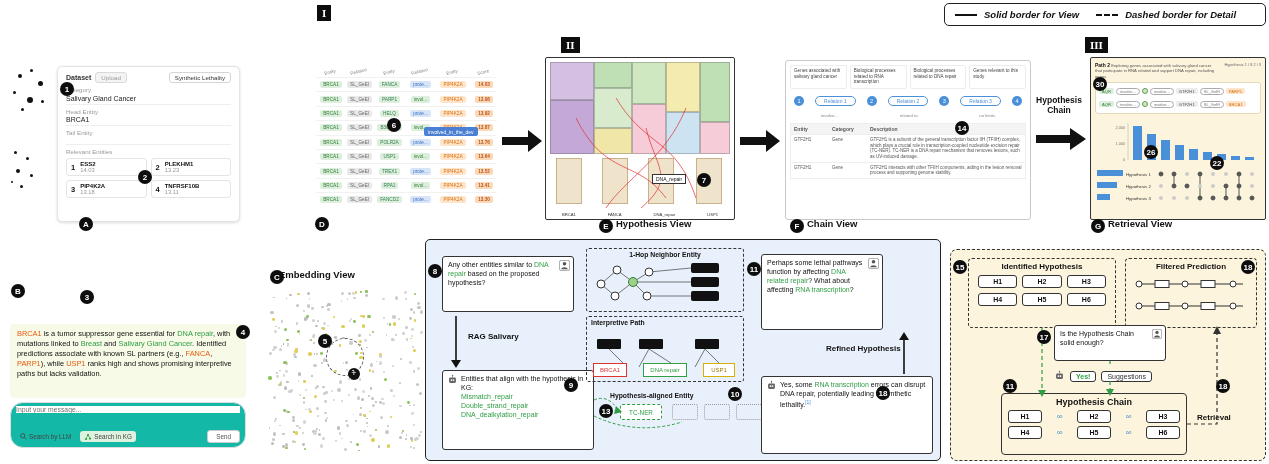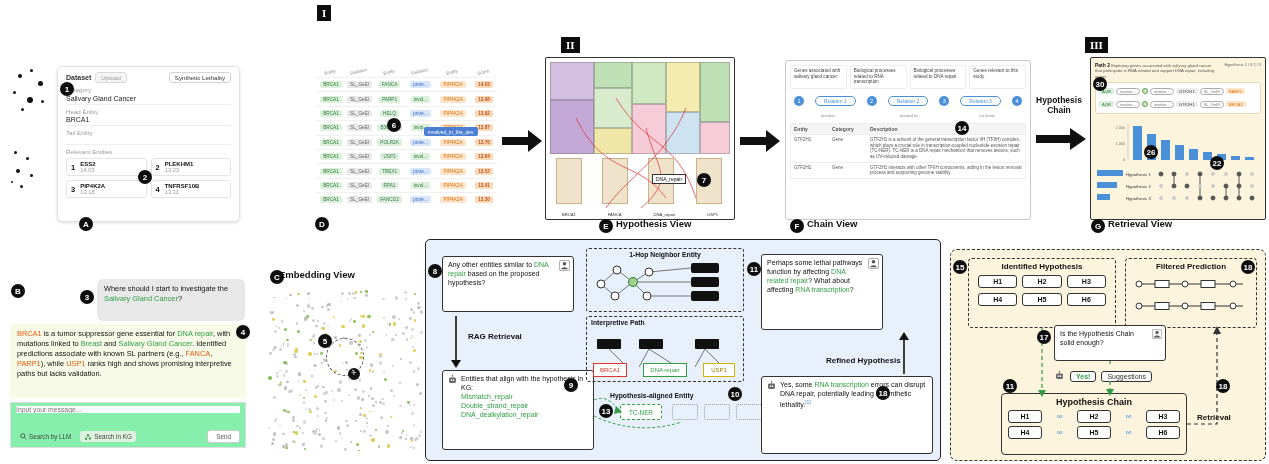--- a/index.html
+++ b/index.html
@@ -30,21 +30,21 @@
   .sel{border:1px solid #d5d5d5;border-radius:3px;background:#fff;font-size:6.2px;padding:1px 5px;color:#333;margin-left:auto}
   .egrid{display:grid;grid-template-columns:1fr 1fr;gap:4px;margin-top:3px}
   .ecell{border:1px solid #e4e4e4;border-radius:3px;padding:2px 4px;display:flex;gap:5px;align-items:center}
   .ecell .rank{font-weight:700;font-size:7.5px}
   .ecol{display:flex;flex-direction:column}
   .ecell .nm{font-size:6px;font-weight:700;white-space:nowrap}
   .ecell .sc{font-size:5.8px;color:#999}
   
   .bubble{left:97px;top:279px;width:148px;height:42px;background:#e8e8e8;border-radius:6px;padding:5px 7px;font-size:7.4px;line-height:1.3}
   .answer{left:10px;top:324px;width:236px;height:74px;background:#f6fae6;border-radius:4px;padding:5px 7px;font-size:7.4px;line-height:1.34}
-  .chatin{left:10px;top:402px;width:236px;height:46px;border:1px solid #ddd;border-radius:0;background:#86efac;padding:3px 5px;display:flex;flex-direction:column;justify-content:space-between}
+  .chatin{left:10px;top:402px;width:236px;height:46px;border:1px solid #ddd;border-radius:13px;background:#14b8a6;padding:3px 5px;display:flex;flex-direction:column;justify-content:space-between}
   .chatin input{border:none;outline:none;font-size:6.8px;color:#333;width:100%;font-family:inherit}
   .chatrow{display:flex;align-items:center;gap:5px;padding-bottom:1px}
   .tool{display:flex;align-items:center;gap:2px;font-size:6.3px;color:#444;padding:1.5px 4px;border-radius:3px}
   .tool.kg{background:#dff1df}
   .send{margin-left:auto;border:1px solid #ccc;border-radius:3px;font-size:6.3px;padding:2px 8px;color:#555;background:#fff}
   
   .scatter{left:268px;top:288px;width:158px;height:170px}
   .scatter i{position:absolute;border-radius:50%;display:block}
   .selcirc{position:absolute;left:58px;top:50px;width:38px;height:38px;border:1.5px dashed #555;border-radius:50%}
   .plusbtn{position:absolute;left:80px;top:80px;width:12px;height:12px;border-radius:50%;background:#111;color:#fff;font-size:9px;line-height:11px;text-align:center}
@@ -124,20 +124,26 @@
   .chlink{color:#4a90d9;font-size:8px;line-height:1}
   .yesrow{position:absolute;display:flex;align-items:center;gap:5px}
   .yeschip{border:1px solid #333;border-radius:3px;padding:1px 5px;font-size:7px;font-weight:700;color:#2f9e44;background:#fff}
   .sugchip{border:1px solid #333;border-radius:3px;padding:1px 5px;font-size:7px;color:#333;background:#fff}
 </style>
 </head>
 <body>
 
 <div id="stage">
 
+  <div class="legend abs">
+    <span class="line"></span>
+    <span>Solid border for View</span>
+    <span class="dline" style="margin-left:10px"></span>
+    <span>Dashed border for Detail</span>
+  </div>
 
   <div class="roman" style="left:317px;top:5px">I</div>
   <div class="roman" style="left:561px;top:37px">II</div>
   <div class="roman" style="left:1085px;top:37px">III</div>
 
   <div>
     <span class="kgdot" style="left:18px;top:74px;width:4px;height:4px"></span>
     <span class="kgdot" style="left:30px;top:69px;width:3px;height:3px"></span>
     <span class="kgdot" style="left:38px;top:81px;width:5px;height:5px"></span>
     <span class="kgdot" style="left:13px;top:91px;width:3px;height:3px"></span>
@@ -194,21 +200,20 @@
         <div class="ecell">
           <span class="rank">4</span>
           <span class="ecol">
             <span class="nm">TNFRSF10B</span>
             <span class="sc">13.11</span>
           </span>
         </div>
       </div>
   </div>
 
-  <div class="bubble abs"><span>Where should I start to investigate the </span><span class="c-green">Salivary Gland Cancer</span><span>?</span></div>
   <div class="answer abs"><span class="c-orange">BRCA1</span><span> is a tumor suppressor gene essential for </span><span class="c-green">DNA repair</span><span>, with mutations linked to </span><span class="c-green">Breast</span><span> and </span><span class="c-green">Salivary Gland Cancer</span><span>. Identified predictions associate with known SL partners (e.g., </span><span class="c-orange">FANCA</span><span>, </span><span class="c-orange">PARP1</span><span>), while </span><span class="c-orange">USP1</span><span> ranks high and shows promising interpretive paths but lacks validation.</span></div>
   <div class="chatin abs">
     <input placeholder="Input your message..." style="">
     <div class="chatrow">
       <span class="tool">
         <svg width="7" height="7" viewBox="0 0 10 10">
             <circle cx="4" cy="4" r="3" fill="none" stroke="#444" stroke-width="1.2"></circle>
             <line x1="6.3" y1="6.3" x2="9" y2="9" stroke="#444" stroke-width="1.2"></line>
           </svg>
         <span>Search by LLM</span>
@@ -929,21 +934,21 @@
             <rect x="0.5" y="0.5" width="15" height="15" rx="3" fill="none" stroke="#777"></rect>
             <circle cx="8" cy="5.5" r="2.6" fill="#555"></circle>
             <path d="M3 13.5 C4 9.5 12 9.5 13 13.5 Z" fill="#555"></path>
           </svg></span>
       <span><span>Any other entities similar to </span><span class="c-green">DNA repair</span><span> based on the proposed hypothesis?</span></span>
     </div>
     <svg class="abs" style="left:24px;top:76px" width="12" height="52">
       <line x1="6" y1="0" x2="6" y2="44" stroke="#111" stroke-width="1.6"></line>
         <polygon points="1,44 11,44 6,52" fill="#111"></polygon>
     </svg>
-    <div class="flowlbl" style="left:42px;top:92px">RAG Retrieval</div>
+    <div class="flowlbl" style="left:42px;top:92px">RAG Salivary</div>
     <div class="qbox" style="left:16px;top:130px;width:152px;height:80px;padding-left:18px">
       <span class="icon-tl"><svg width="11" height="11" viewBox="0 0 16 16">
             <rect x="3" y="5" width="10" height="8" rx="2" fill="#666"></rect>
             <circle cx="6.5" cy="9" r="1.2" fill="#fff"></circle>
             <circle cx="9.5" cy="9" r="1.2" fill="#fff"></circle>
             <line x1="8" y1="2.5" x2="8" y2="5" stroke="#666"></line>
             <circle cx="8" cy="2" r="1" fill="#666"></circle>
           </svg></span>
       <span>Entities that align with the hypothesis in KG:</span>
       <div>
@@ -1003,21 +1008,21 @@
       <polygon points="190,166 196,172 188,174" fill="#2f9e44"></polygon>
     </svg>
     <div class="qbox" style="left:335px;top:14px;width:122px;height:76px;padding-right:16px">
       <span class="icon-tr"><svg width="11" height="11" viewBox="0 0 16 16">
             <rect x="0.5" y="0.5" width="15" height="15" rx="3" fill="none" stroke="#777"></rect>
             <circle cx="8" cy="5.5" r="2.6" fill="#555"></circle>
             <path d="M3 13.5 C4 9.5 12 9.5 13 13.5 Z" fill="#555"></path>
           </svg></span>
       <span><span>Perhaps some lethal pathways function by affecting </span><span class="c-green">DNA related repair</span><span>? What about affecting </span><span class="c-green">RNA transcription</span><span>?</span></span>
     </div>
-    <div class="flowlbl" style="left:400px;top:116px">Refined Hypothesis</div>
+    <div class="flowlbl" style="left:400px;top:104px">Refined Hypothesis</div>
     <svg class="abs" style="left:472px;top:92px" width="12" height="42">
       <line x1="6" y1="42" x2="6" y2="8" stroke="#111" stroke-width="1.6"></line>
         <polygon points="1,8 11,8 6,0" fill="#111"></polygon>
     </svg>
     <div class="qbox" style="left:335px;top:136px;width:172px;height:78px;padding-left:18px">
       <span class="icon-tl"><svg width="11" height="11" viewBox="0 0 16 16">
             <rect x="3" y="5" width="10" height="8" rx="2" fill="#666"></rect>
             <circle cx="6.5" cy="9" r="1.2" fill="#fff"></circle>
             <circle cx="9.5" cy="9" r="1.2" fill="#fff"></circle>
             <line x1="8" y1="2.5" x2="8" y2="5" stroke="#666"></line>

